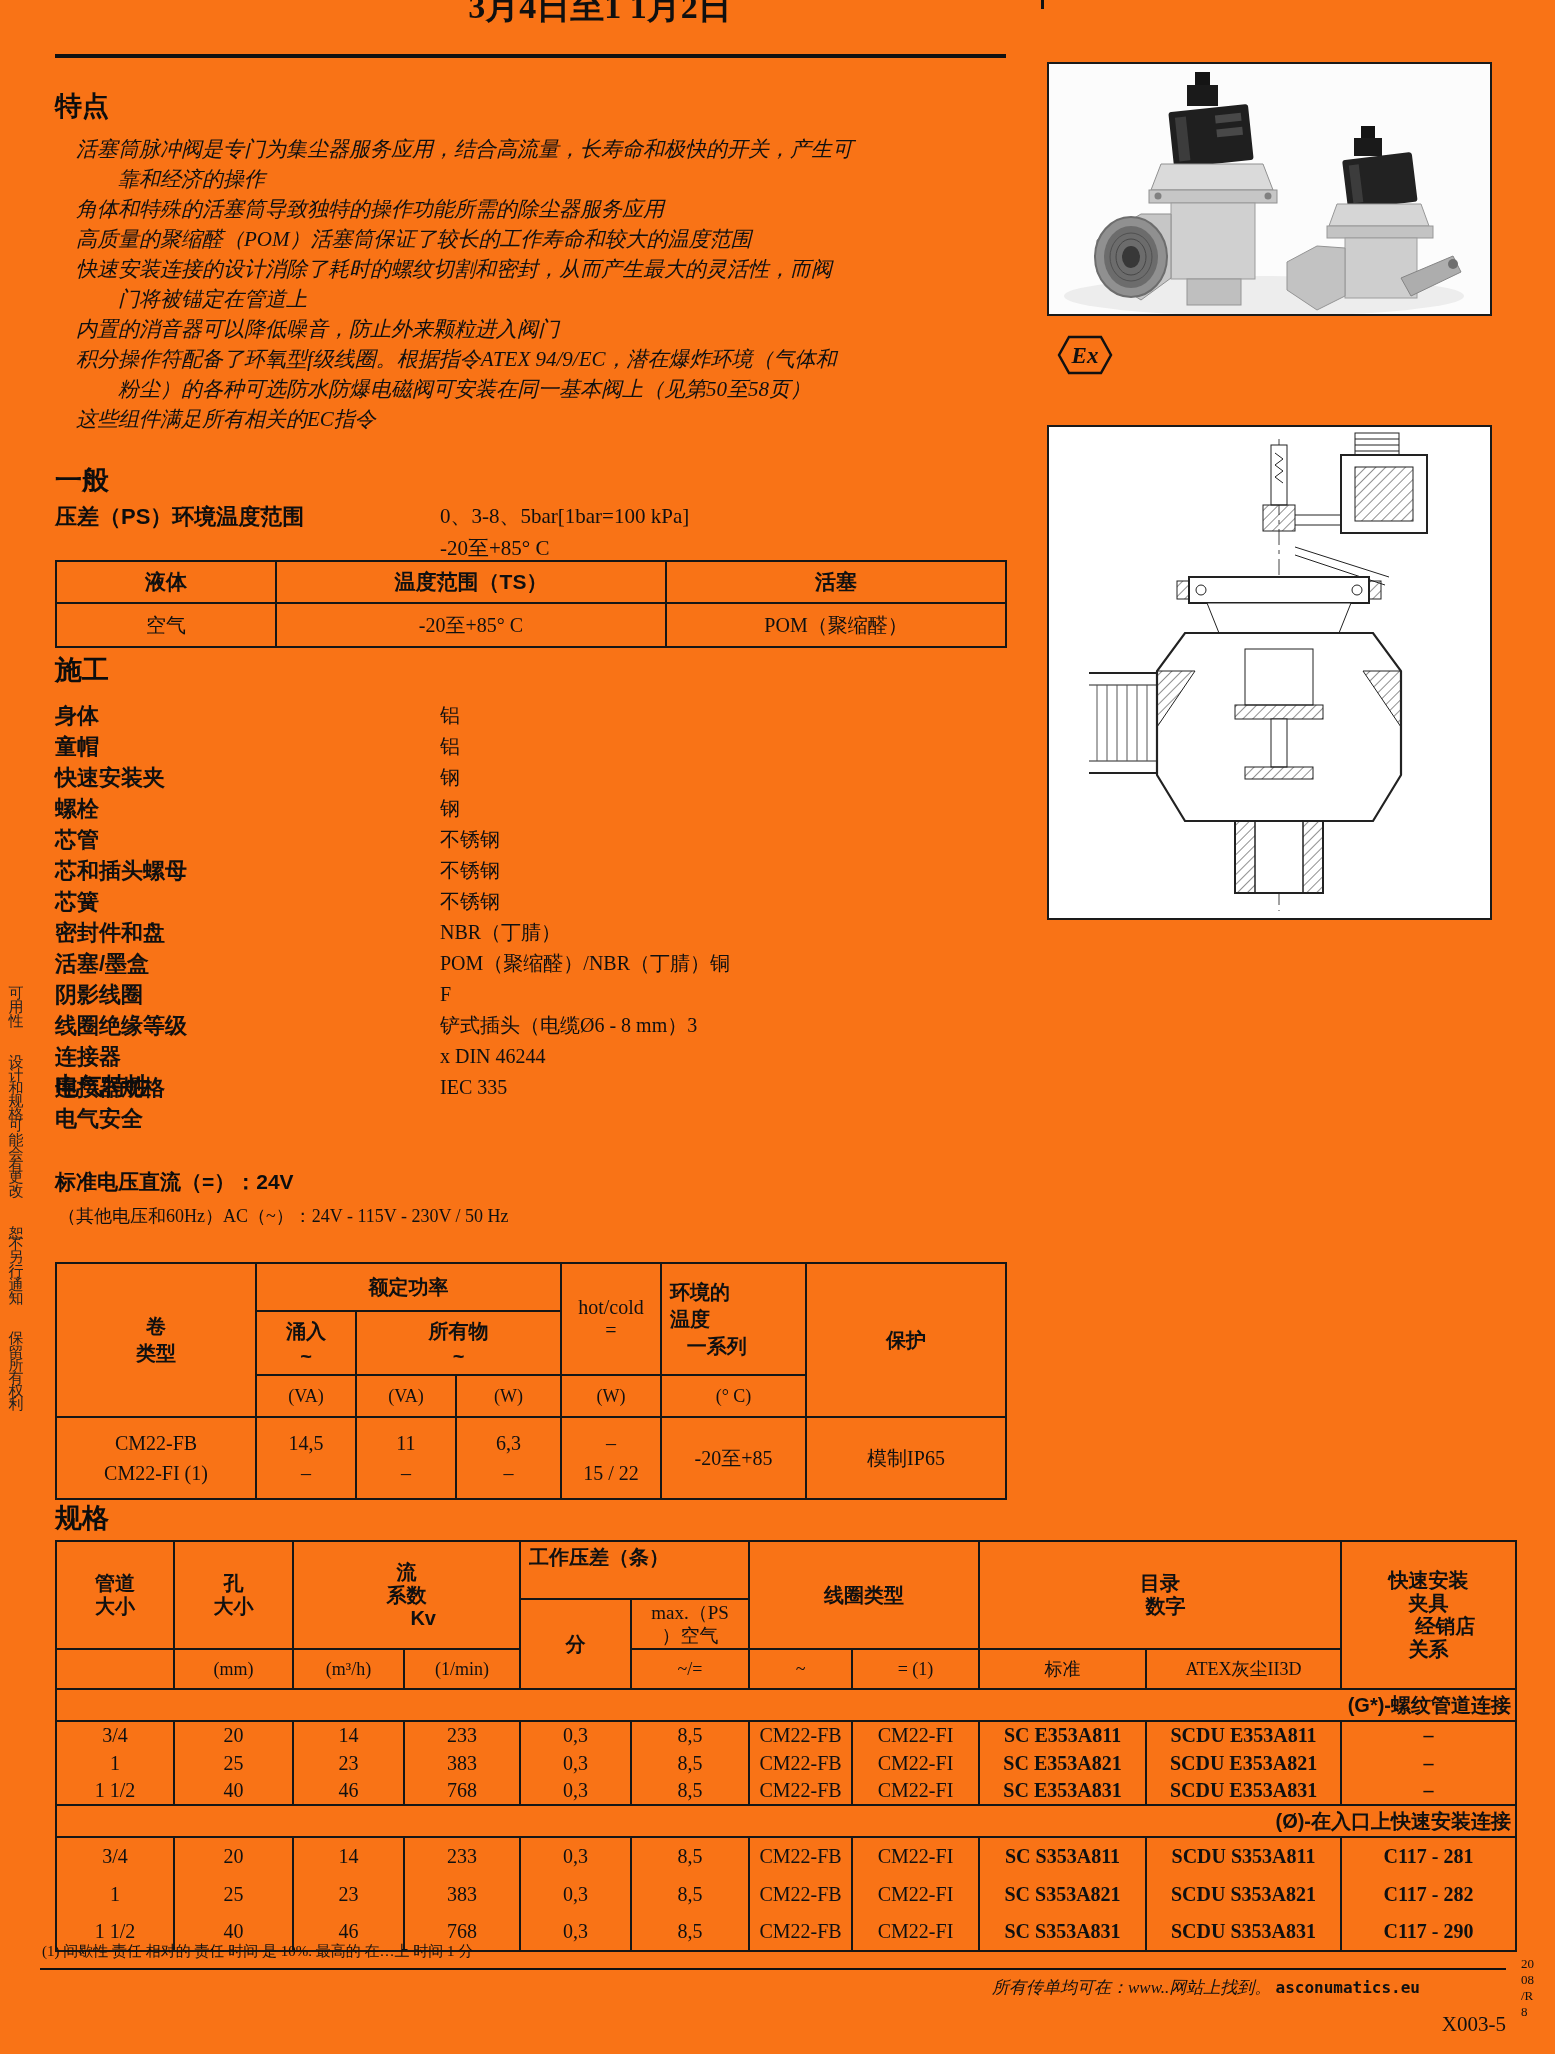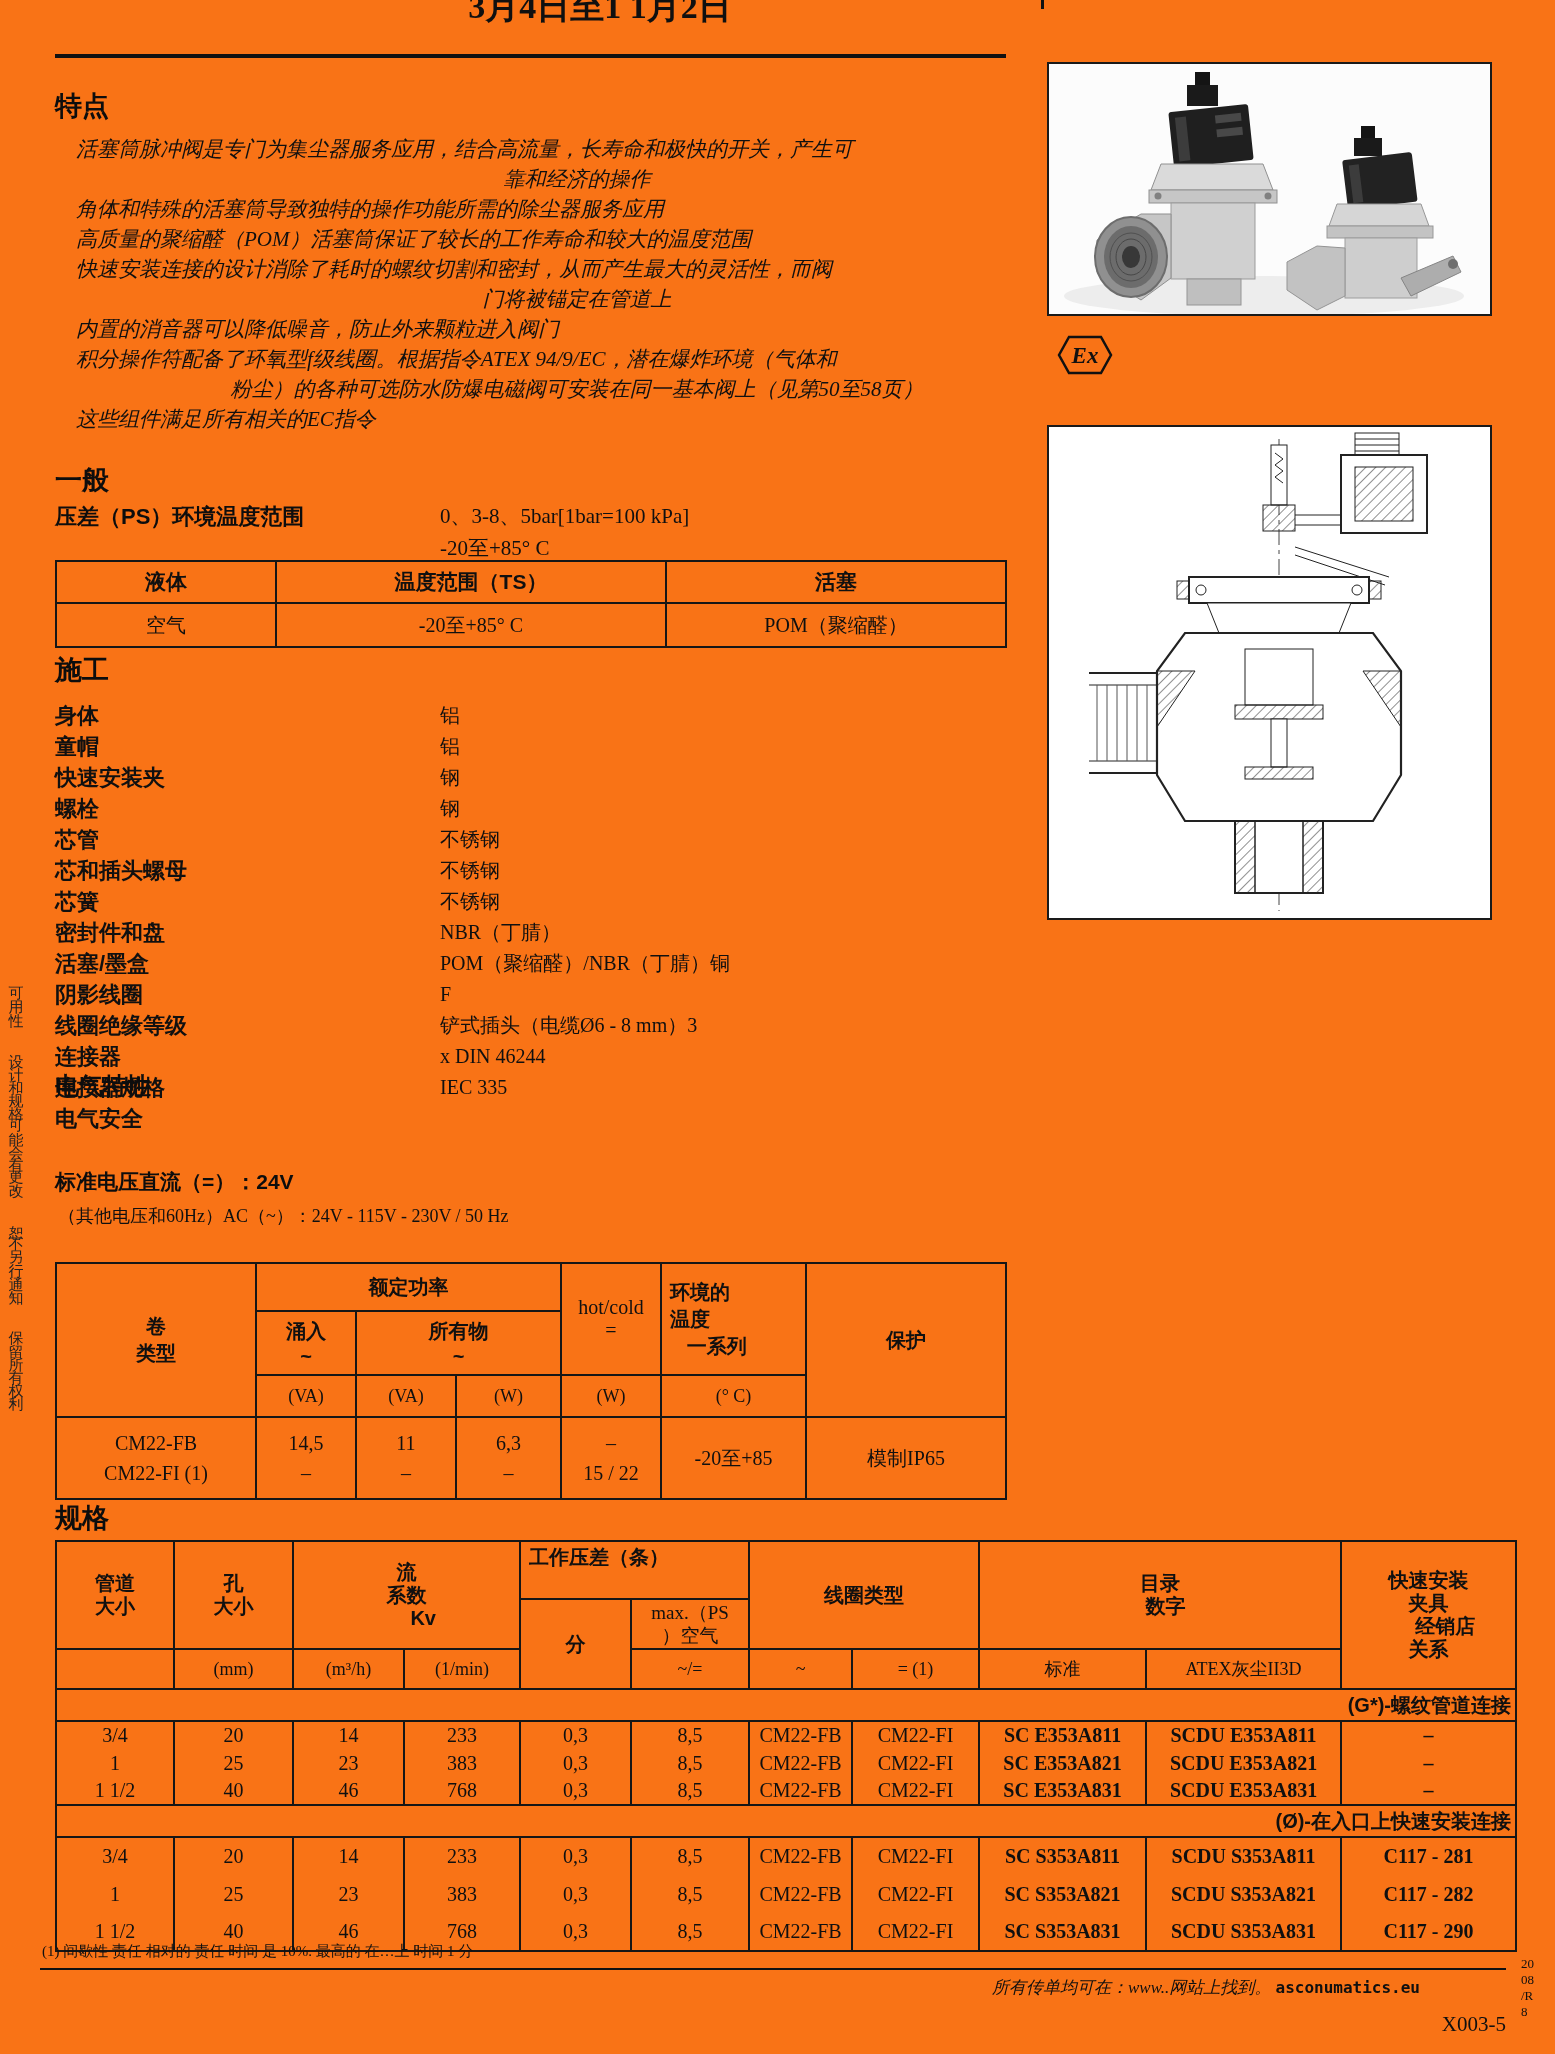--- a/index.html
+++ b/index.html
@@ -8,21 +8,21 @@
   .abs{position:absolute;}
   .hd{font-family:"Liberation Sans",sans-serif;font-weight:700;color:#0d0d0d;}
   .pre{white-space:pre-wrap;}
   
   #doc-title{left:455px;top:-16px;width:290px;text-align:center;font-size:34px;font-weight:700;}
   #crop-mark{left:1041px;top:0;width:3px;height:9px;background:#111;}
   #title-rule{left:55px;top:54px;width:951px;height:4px;background:#111;}
   
   #features-heading{left:55px;top:88px;font-size:27px;}
   #features-list{left:76px;top:134px;width:960px;font-size:21px;font-style:italic;line-height:30px;}
-  #features-list .cont{padding-left:42px;text-align:center;}
+  #features-list .cont{padding-left:42px;}
   
   #general-heading{left:55px;top:462px;font-size:27px;}
   #pressure-label{left:55px;top:502px;font-size:22px;}
   #pressure-values{left:440px;top:500px;font-size:21px;line-height:32px;}
   
   #fluid-table{left:55px;top:560px;}
   table{border-collapse:collapse;table-layout:fixed;}
   th,td{border:2px solid #161616;padding:0 4px;text-align:center;vertical-align:middle;overflow:hidden;}
   #fluid-table table{width:950px;}
   #fluid-table th{height:40px;font-family:"Liberation Sans",sans-serif;font-weight:700;font-size:21px;}

